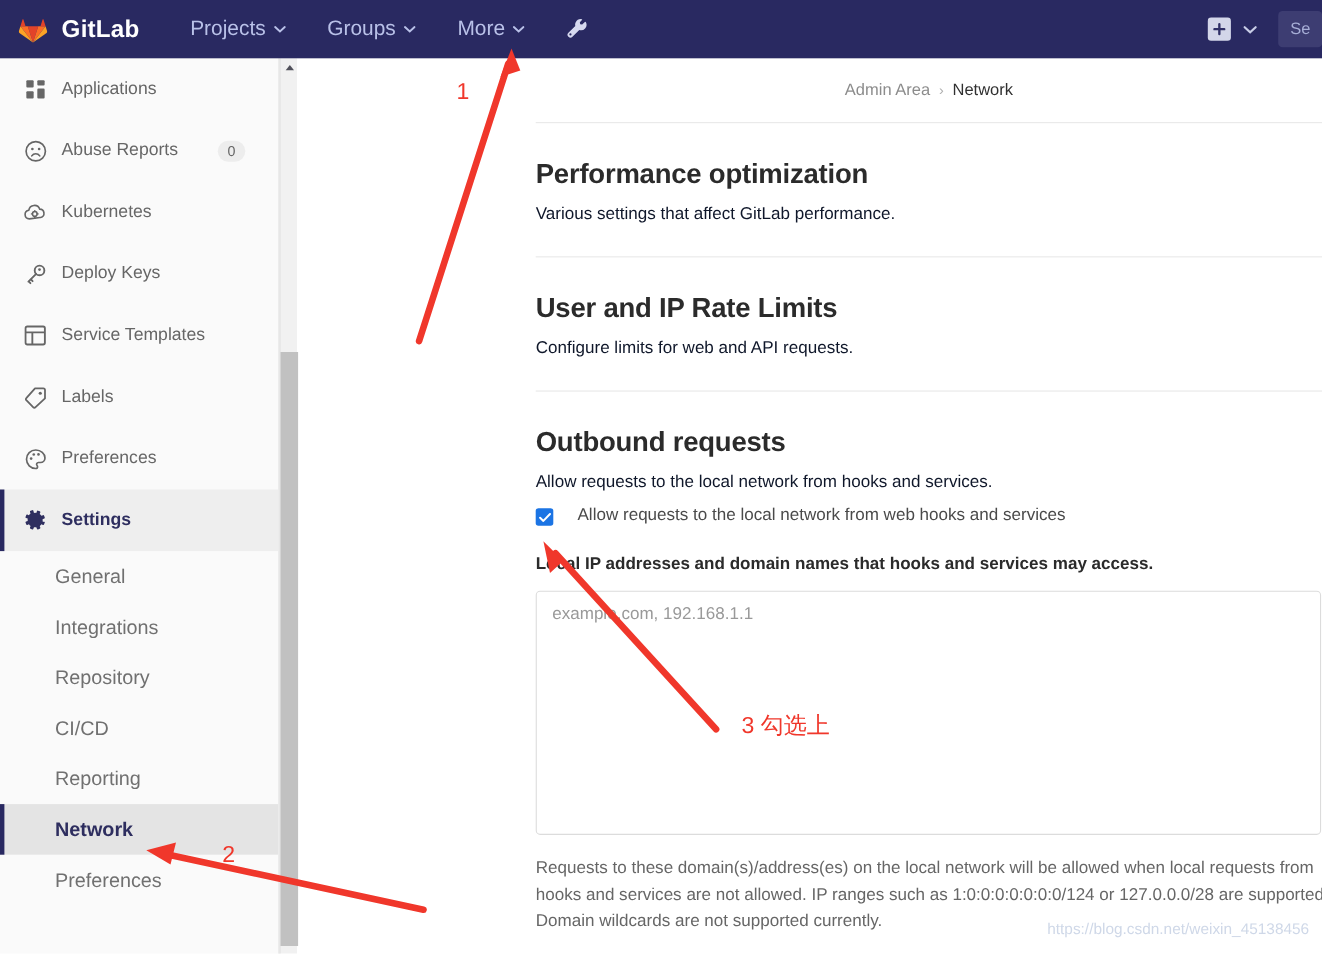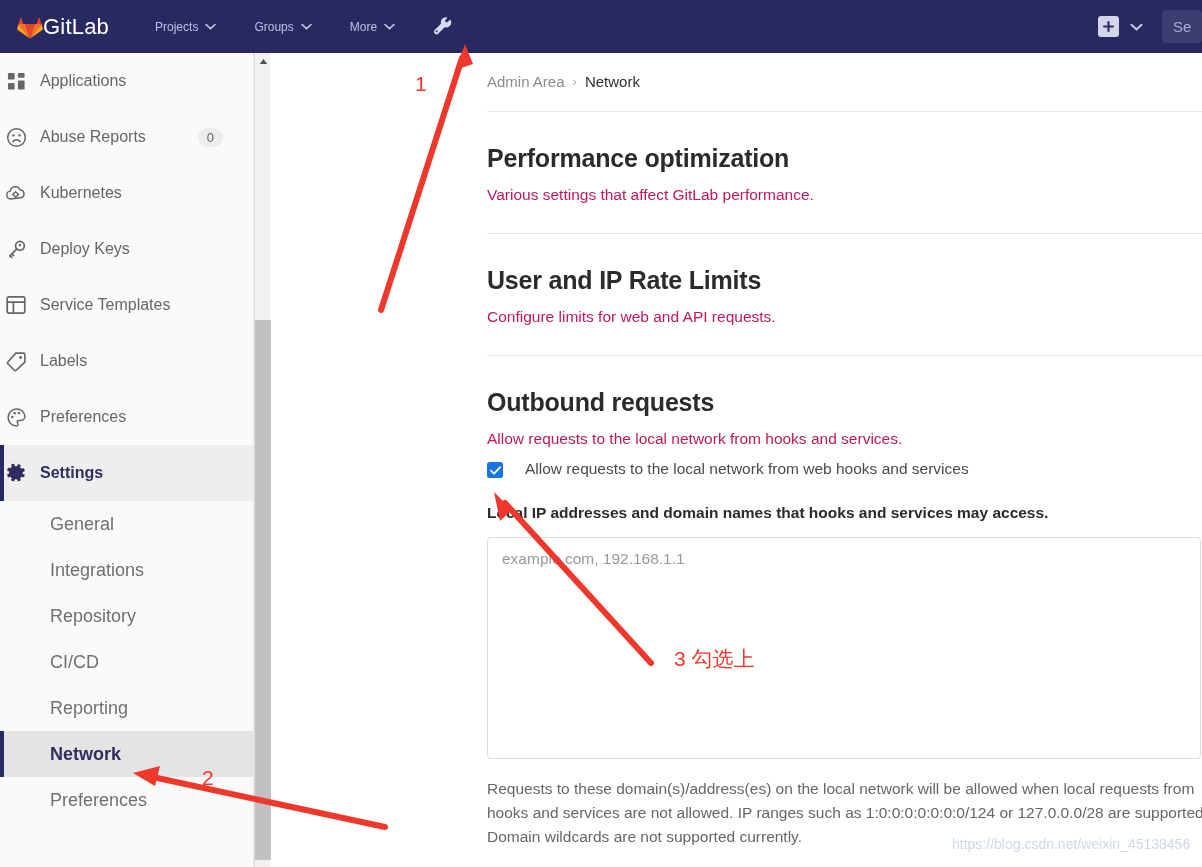--- a/index.html
+++ b/index.html
@@ -17,26 +17,26 @@
     position: absolute; top: 0; left: 0;
     width: 1202px; height: 53px;
     background: #292961;
     display: flex; align-items: center;
     z-index: 30;
   }
   .brand { display: flex; align-items: center; margin-left: 17px; }
   .brand-logo { width: 26px; height: 26px; display: block; }
   .brand-text {
     color: #fff; font-size: 22px; letter-spacing: .2px;
-    margin-left: 0; font-weight: 400;
+    margin-left: 13px; font-weight: 700;
   }
   .nav-links { display: flex; align-items: center; margin-left: 35px; }
   .nav-item {
     display: flex; align-items: center; gap: 7px;
-    color: #b9c1e8; font-size: 12px;
+    color: #b9c1e8; font-size: 19px;
     padding: 6px 11px; border-radius: 3px; cursor: pointer;
     margin-right: 16px;
   }
   .chev { width: 11px; height: 7px; display: block; }
   .wrench-btn {
     display: flex; align-items: center; justify-content: center;
     width: 34px; height: 34px; border-radius: 3px; cursor: pointer;
     margin-left: 4px;
   }
   .nav-right {
@@ -62,21 +62,21 @@
   .sidebar {
     position: absolute; left: 0; top: 53px;
     width: 254px; height: 814px;
     background: #fafafa;
     border-right: 1px solid #e5e5e5;
     overflow: hidden;
     z-index: 10;
   }
   .side-row {
     display: flex; align-items: center;
-    height: 56px; padding-left: 4px;
+    height: 56px; padding-left: 20px;
     color: #666; font-size: 16px; cursor: pointer;
     position: relative;
   }
   .side-icon {
     width: 24px; height: 24px; flex: 0 0 24px;
     display: flex; align-items: center; justify-content: center;
     margin-right: 12px; color: #5c5c5c;
   }
   .side-label { white-space: nowrap; }
   .badge-zero {
@@ -126,35 +126,35 @@
 
   
   .main {
     position: absolute; left: 270px; top: 53px;
     width: 932px; height: 814px;
     background: #fff; overflow: hidden;
   }
   .breadcrumb {
     display: flex; align-items: center; gap: 8px;
     padding: 20px 0 0 217px;
-    font-size: 15px; color: #8c8c8c;
+    font-size: 15px; color: #8c8c8c; justify-content: center;
   }
   .crumb-link { color: #8c8c8c; cursor: pointer; }
   .crumb-sep { color: #b0b0b0; font-size: 13px; }
   .crumb-current { color: #303030; cursor: pointer; }
 
   .content-wrap { padding-left: 217px; padding-right: 0; }
   .hr { height: 1px; background: #e8e8e8; margin: 21px 0 0 0; }
 
   .sec-title {
     font-size: 25px; font-weight: 600; color: #2b2b2b;
     margin-top: 32px; letter-spacing: -.2px;
   }
   .sec-desc {
-    font-size: 15.5px; color: #be185d; margin-top: 13px;
+    font-size: 15.5px; color: #0f172a; margin-top: 13px;
   }
 
   .cb-row {
     display: flex; align-items: center; gap: 22px;
     margin-top: 11px;
   }
   .cb-row.second { margin-top: 6px; }
   .cbox {
     width: 16px; height: 16px; flex: 0 0 16px;
     background: #1b74e4; border-radius: 2.5px;

